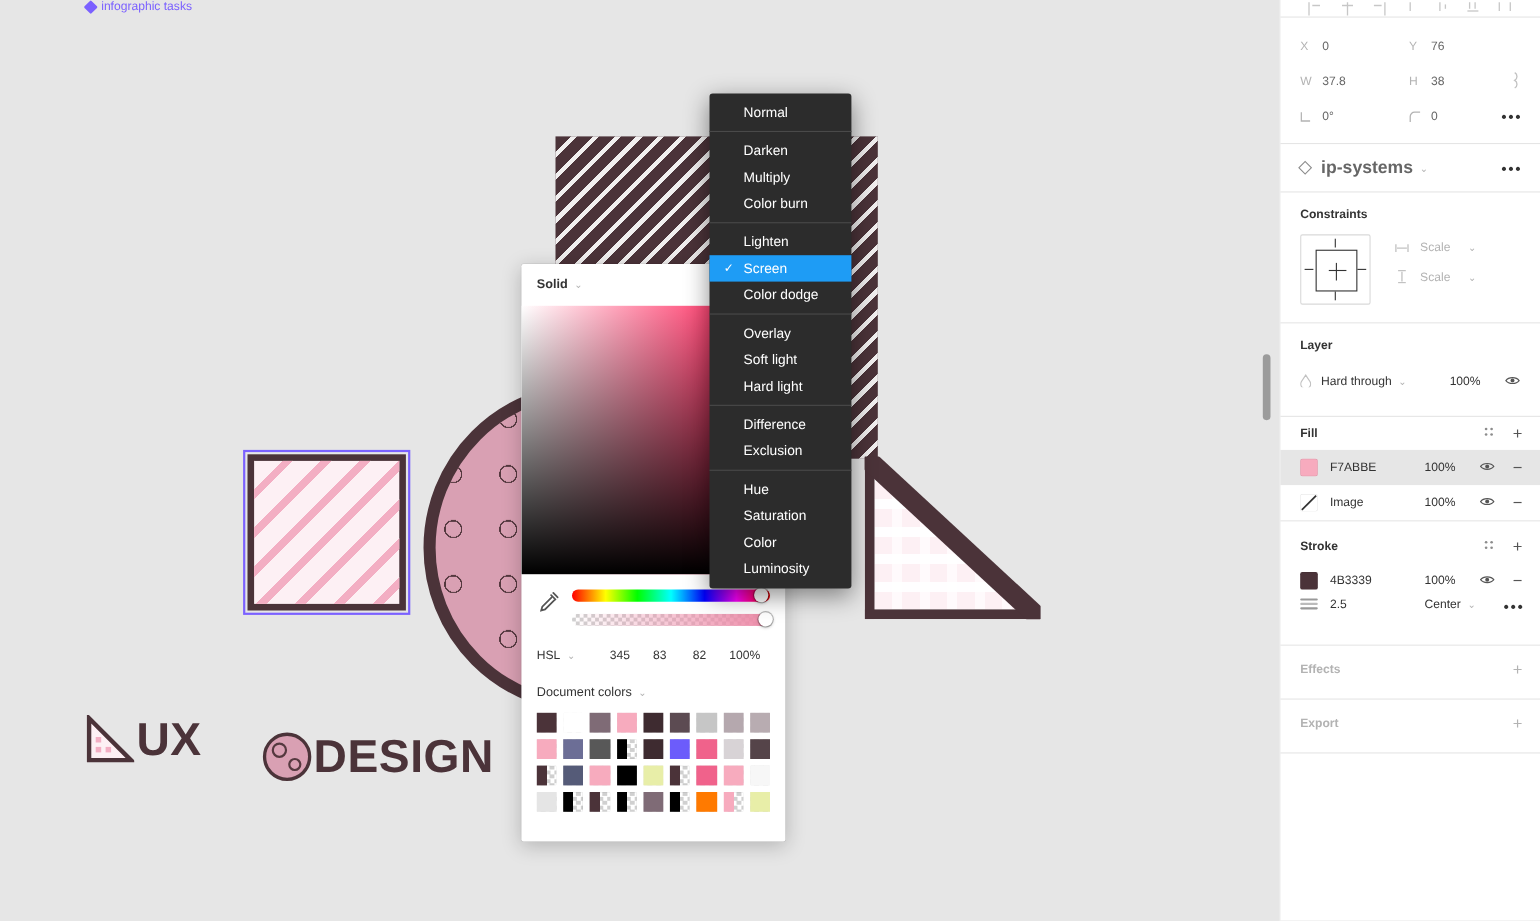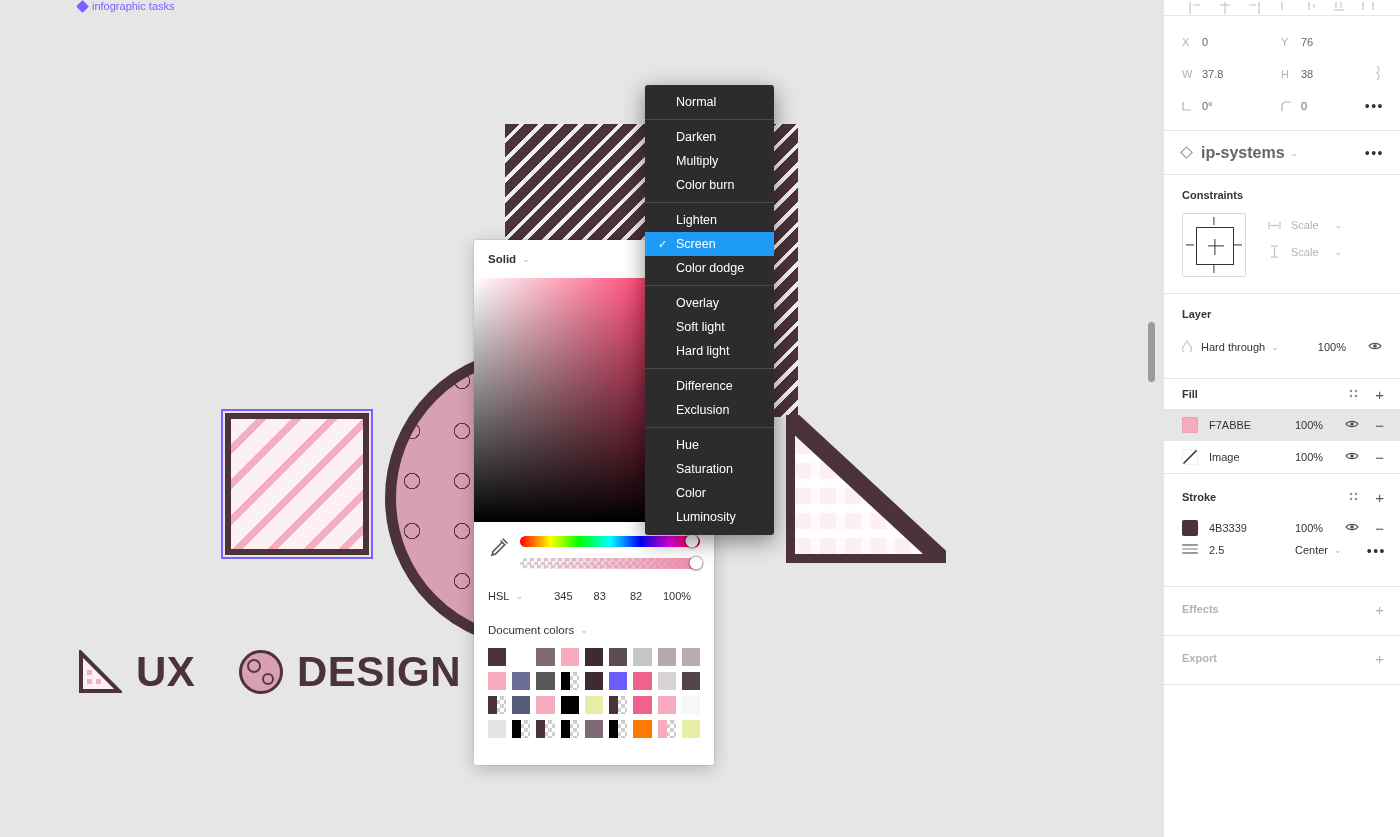--- a/index.html
+++ b/index.html
@@ -101,21 +101,21 @@
   .sel-pattern {
     position: absolute; inset: 0;
     background-image: repeating-linear-gradient(
       135deg,
       rgba(0,0,0,0) 0 18px,
       #f3aec3 18px 25px);
   }
 
   
   .word-row { position: absolute; left: 0; top: 645px; width: 1163px; height: 80px; }
-  .word-item { position: absolute; display: flex; align-items: center; gap: 14px; }
+  .word-item { position: absolute; display: flex; align-items: center; gap: 2px; }
   .word-text {
     font-size: 42px; font-weight: bold; color: #4b3339;
     letter-spacing: 0.5px; line-height: 1;
   }
   .icon-tri { width: 44px; height: 44px; position: relative; }
   .icon-circle {
     width: 44px; height: 44px; border-radius: 50%;
     background: #d9a0b3; border: 3.5px solid #4b3339;
     position: relative;
   }
@@ -385,21 +385,21 @@
           <svg width="44" height="44" viewBox="0 0 44 44">
             <polygon points="3,3 3,41 41,41" fill="#fdf0f4" stroke="#4b3339" stroke-width="4"></polygon>
             <rect x="9" y="20" width="5" height="5" fill="#f3aec3"></rect>
             <rect x="9" y="29" width="5" height="5" fill="#f3aec3"></rect>
             <rect x="18" y="29" width="5" height="5" fill="#f3aec3"></rect>
           </svg>
         </span>
         <span class="word-text">UX</span>
       </div>
 
-      <div class="word-item" style="left:239px; top:5px;">
+      <div class="word-item" style="left:239px; top:21px;">
         <span class="icon-circle">
           <i style="width:14px;height:14px;left:5px;top:6px;"></i>
           <i style="width:12px;height:12px;left:20px;top:20px;"></i>
         </span>
         <span class="word-text">DESIGN</span>
       </div>
 
       <div class="word-item" style="left:645px; top:5px;">
         <span class="word-text">ID</span>
       </div>

